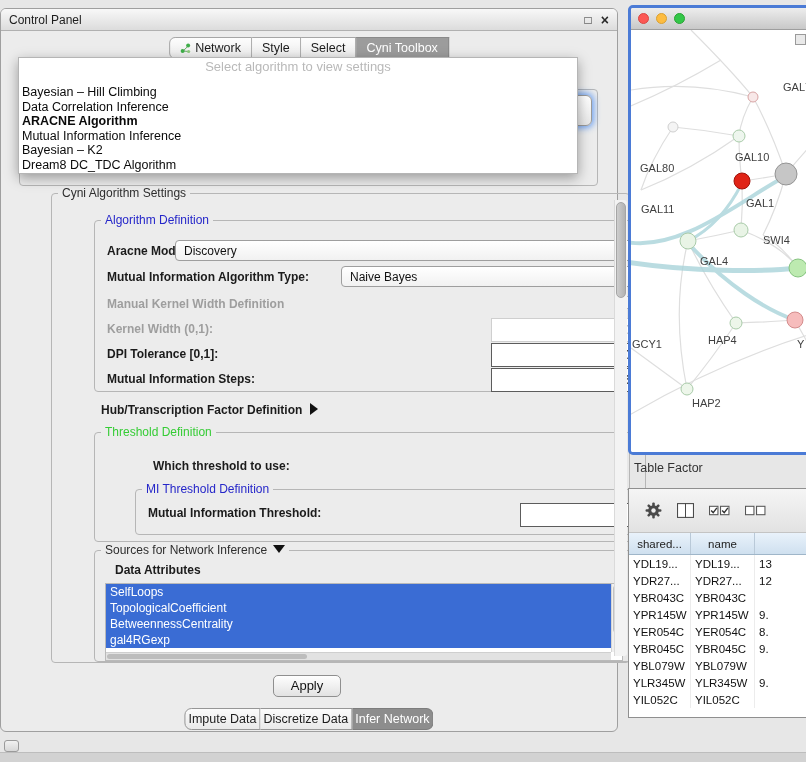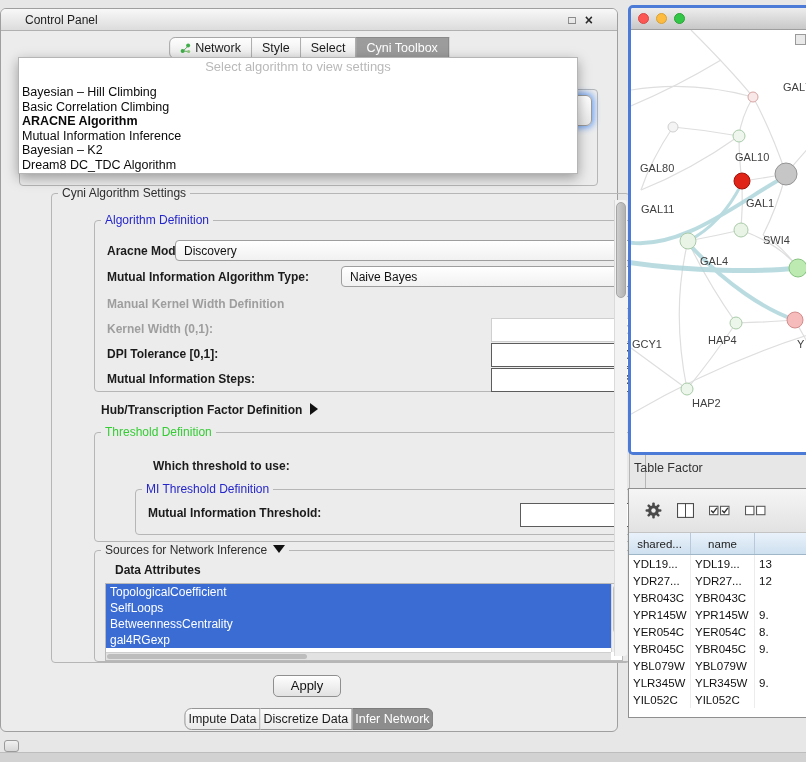--- a/index.html
+++ b/index.html
@@ -4,21 +4,21 @@
 <style>
   * { margin:0; padding:0; box-sizing:border-box; }
   body { font-family:"Liberation Sans","DejaVu Sans",sans-serif; }
   .stage { position:relative; width:806px; height:762px; background:#e7e7e7; overflow:hidden; }
 
   
   .cp-window { position:absolute; left:0; top:8px; width:618px; height:724px;
     background:#ececec; border:1px solid #9f9f9f; border-radius:6px; }
   .cp-titlebar { position:absolute; left:0; top:0; right:0; height:22px;
     background:linear-gradient(#f8f8f8,#dcdcdc); border-bottom:1px solid #b0b0b0;
-    border-radius:5px 5px 0 0; display:flex; align-items:center; padding:0 24px;
+    border-radius:5px 5px 0 0; display:flex; align-items:center; padding:0 8px;
     font-size:12px; color:#1d1d1d; }
   .cp-controls { margin-left:auto; display:flex; gap:9px; align-items:center; color:#2a2a2a; }
   .float-ic { font-size:12px; }
   .close-ic { font-size:14px; font-weight:bold; }
 
   
   .tabbar { position:absolute; top:28px; left:50%; transform:translateX(-50%);
     display:flex; height:22px; }
   .tab { display:flex; align-items:center; gap:4px; padding:0 10px; font-size:12.5px;
     color:#1c1c1c; background:linear-gradient(#fdfdfd,#ebebeb); border:1px solid #a6a6a6; white-space:nowrap; }
@@ -242,22 +242,22 @@
       </div>
 
       <div class="group" style="left:10px; top:356px; width:552px; height:112px;">
         <span class="gtitle dark">
           <span>Sources for Network Inference</span><span class="tri-down"></span>
         </span>
         <span class="lbl" style="left:20px; top:12px;text-align:right;">Data Attributes</span>
 
         <div class="attr-list" style="left:10px; top:32px; width:518px; height:78px;">
           <div class="attr-items">
+            <div class="attr-item">SelfLoops</div>
             <div class="attr-item">TopologicalCoefficient</div>
-            <div class="attr-item">SelfLoops</div>
             <div class="attr-item">BetweennessCentrality</div>
             <div class="attr-item">gal4RGexp</div>
           </div>
           <div class="list-vscroll">
             <div class="list-vthumb"></div>
           </div>
           <div class="list-hscroll">
             <div class="list-hthumb"></div>
           </div>
         </div>
@@ -280,21 +280,21 @@
       <div class="seg last active">
         <span>Infer Network</span>
       </div>
     </div>
   </div>
 
   <div class="popup">
     <div class="popup-ph">Select algorithm to view settings</div>
     <div class="popup-items">
       <div class="popup-item">Bayesian – Hill Climbing</div>
-      <div class="popup-item">Basic Correlation Climbing</div>
+      <div class="popup-item">Data Correlation Inference</div>
       <div class="popup-item bold">ARACNE Algorithm</div>
       <div class="popup-item">Mutual Information Inference</div>
       <div class="popup-item">Bayesian – K2</div>
       <div class="popup-item">Dream8 DC_TDC Algorithm</div>
     </div>
   </div>
 
   <div class="net-win">
     <div class="net-titlebar">
       <span class="light red"></span>

